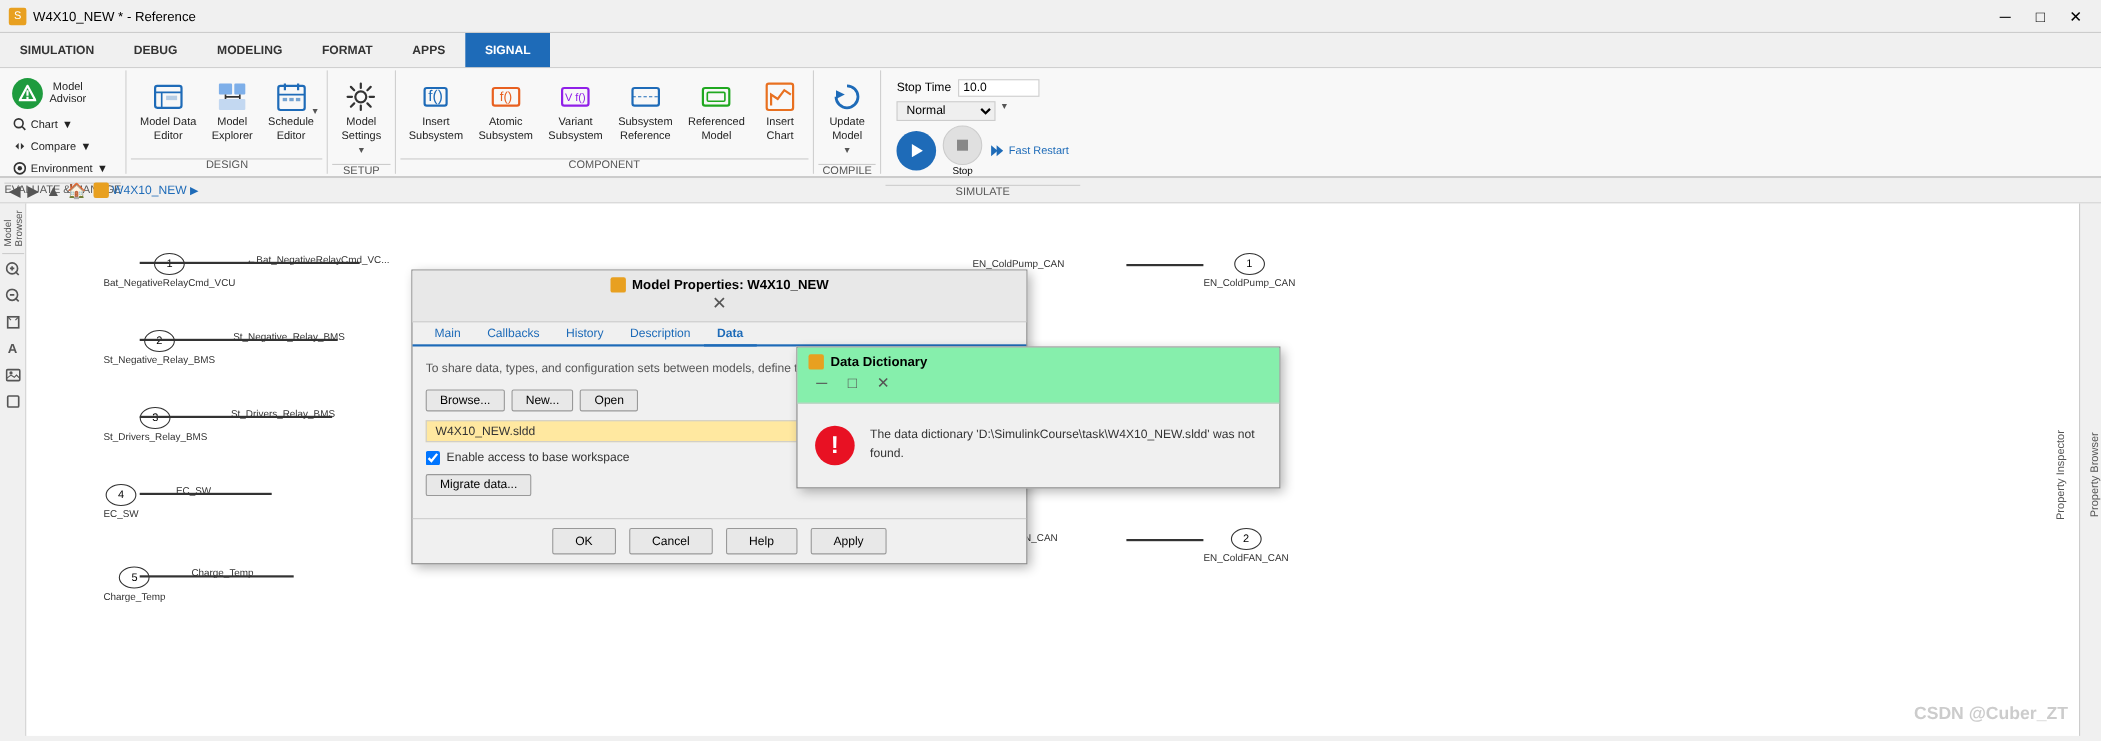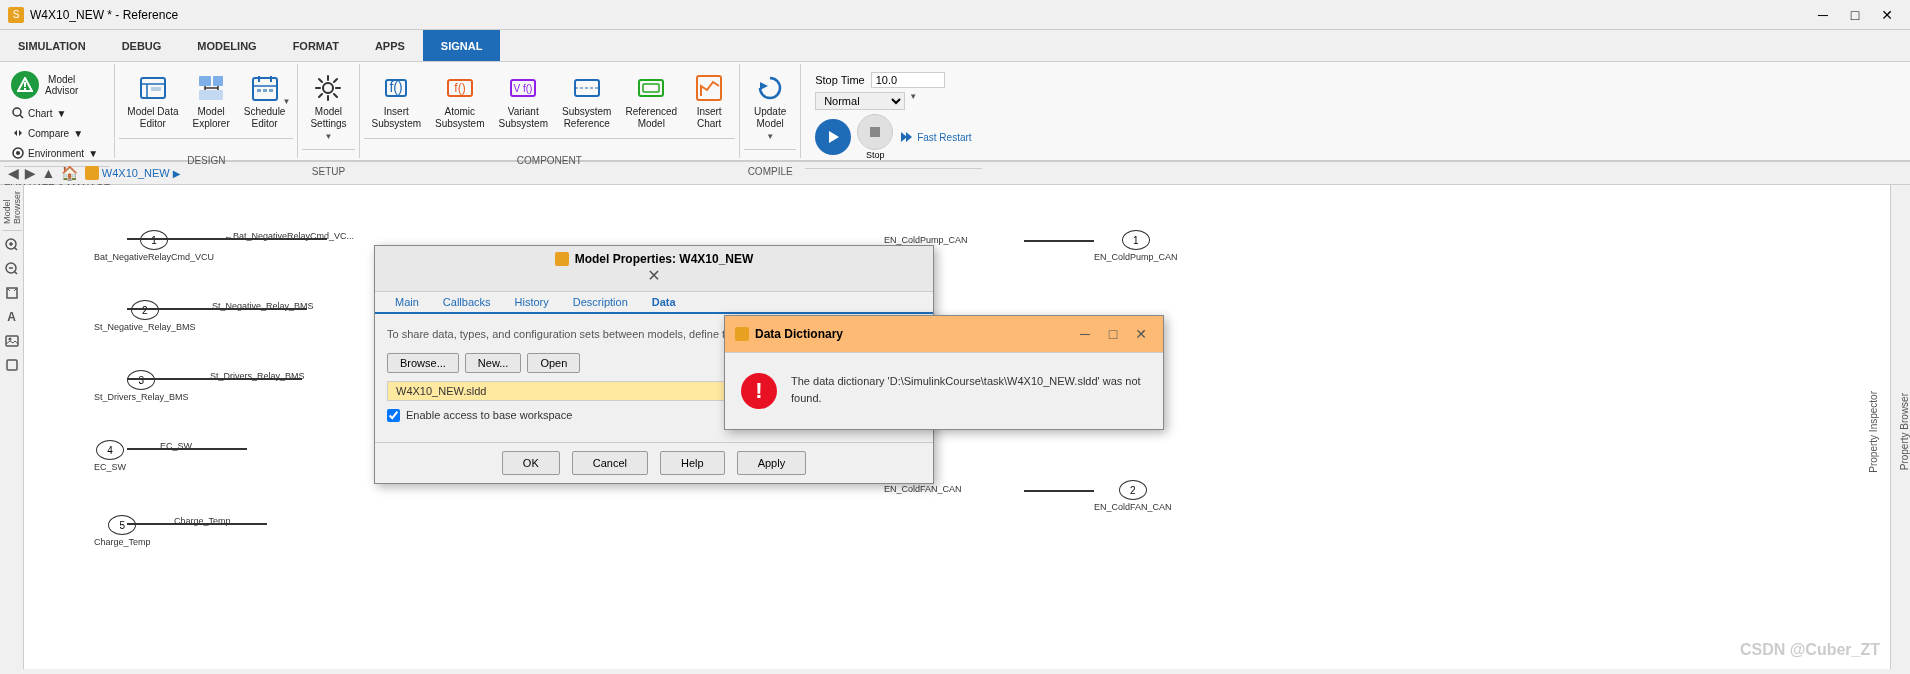--- a/index.html
+++ b/index.html
@@ -63,21 +63,21 @@
       display: flex;
       align-items: flex-start;
       flex: 1;
       gap: 2px;
       padding: 2px;
     }
     .ribbon-group-label {
       text-align: center;
       font-size: 10px;
       color: #555;
-      padding: 16px 0;
+      padding: 0 0;
       border-top: 1px solid #ccc;
       margin-top: 2px;
     }
     .ribbon-btn {
       display: flex;
       flex-direction: column;
       align-items: center;
       justify-content: flex-start;
       cursor: pointer;
       padding: 3px 5px;
@@ -316,27 +316,28 @@
     
     .dd-dialog {
       position: absolute;
       background: #f0f0f0;
       border: 1px solid #888;
       box-shadow: 3px 3px 10px rgba(0,0,0,0.3);
       pointer-events: all;
       width: 440px;
     }
     .dd-titlebar {
-      background: #fdba74;
+      background: #86efac;
       border-bottom: 1px solid #ccc;
       padding: 6px 10px;
       display: flex;
       justify-content: space-between;
       font-size: 12px;
       font-weight: bold;
+      flex-direction: column;
     }
     .dd-titlebar-controls { display: flex; gap: 4px; }
     .dd-titlebar-btn { background: none; border: none; cursor: pointer; font-size: 14px; color: #555; width: 24px; height: 24px; display: flex; align-items: center; justify-content: center; }
     .dd-body { padding: 20px 16px; display: flex; align-items: flex-start; gap: 14px; }
     .dd-error-icon {
       width: 36px;
       height: 36px;
       background: #e81123;
       border-radius: 50%;
       display: flex;
@@ -754,20 +755,23 @@
           <div class="dialog-browse-row">
             <button class="dialog-small-btn">Browse...</button>
             <button class="dialog-small-btn">New...</button>
             <button class="dialog-small-btn">Open</button>
           </div>
           <div class="dict-entry">W4X10_NEW.sldd</div>
           <div class="dialog-checkbox-row">
             <input type="checkbox" checked="" style="">
             <span>Enable access to base workspace</span>
           </div>
+          <div style="margin-bottom:8px;">
+            <button class="migrate-btn">Migrate data...</button>
+          </div>
         </div>
         <div class="dialog-footer">
           <button class="dialog-footer-btn">OK</button>
           <button class="dialog-footer-btn">Cancel</button>
           <button class="dialog-footer-btn">Help</button>
           <button class="dialog-footer-btn">Apply</button>
         </div>
       </div>
 
       <div class="dd-dialog" style="top:130px;left:700px;">

